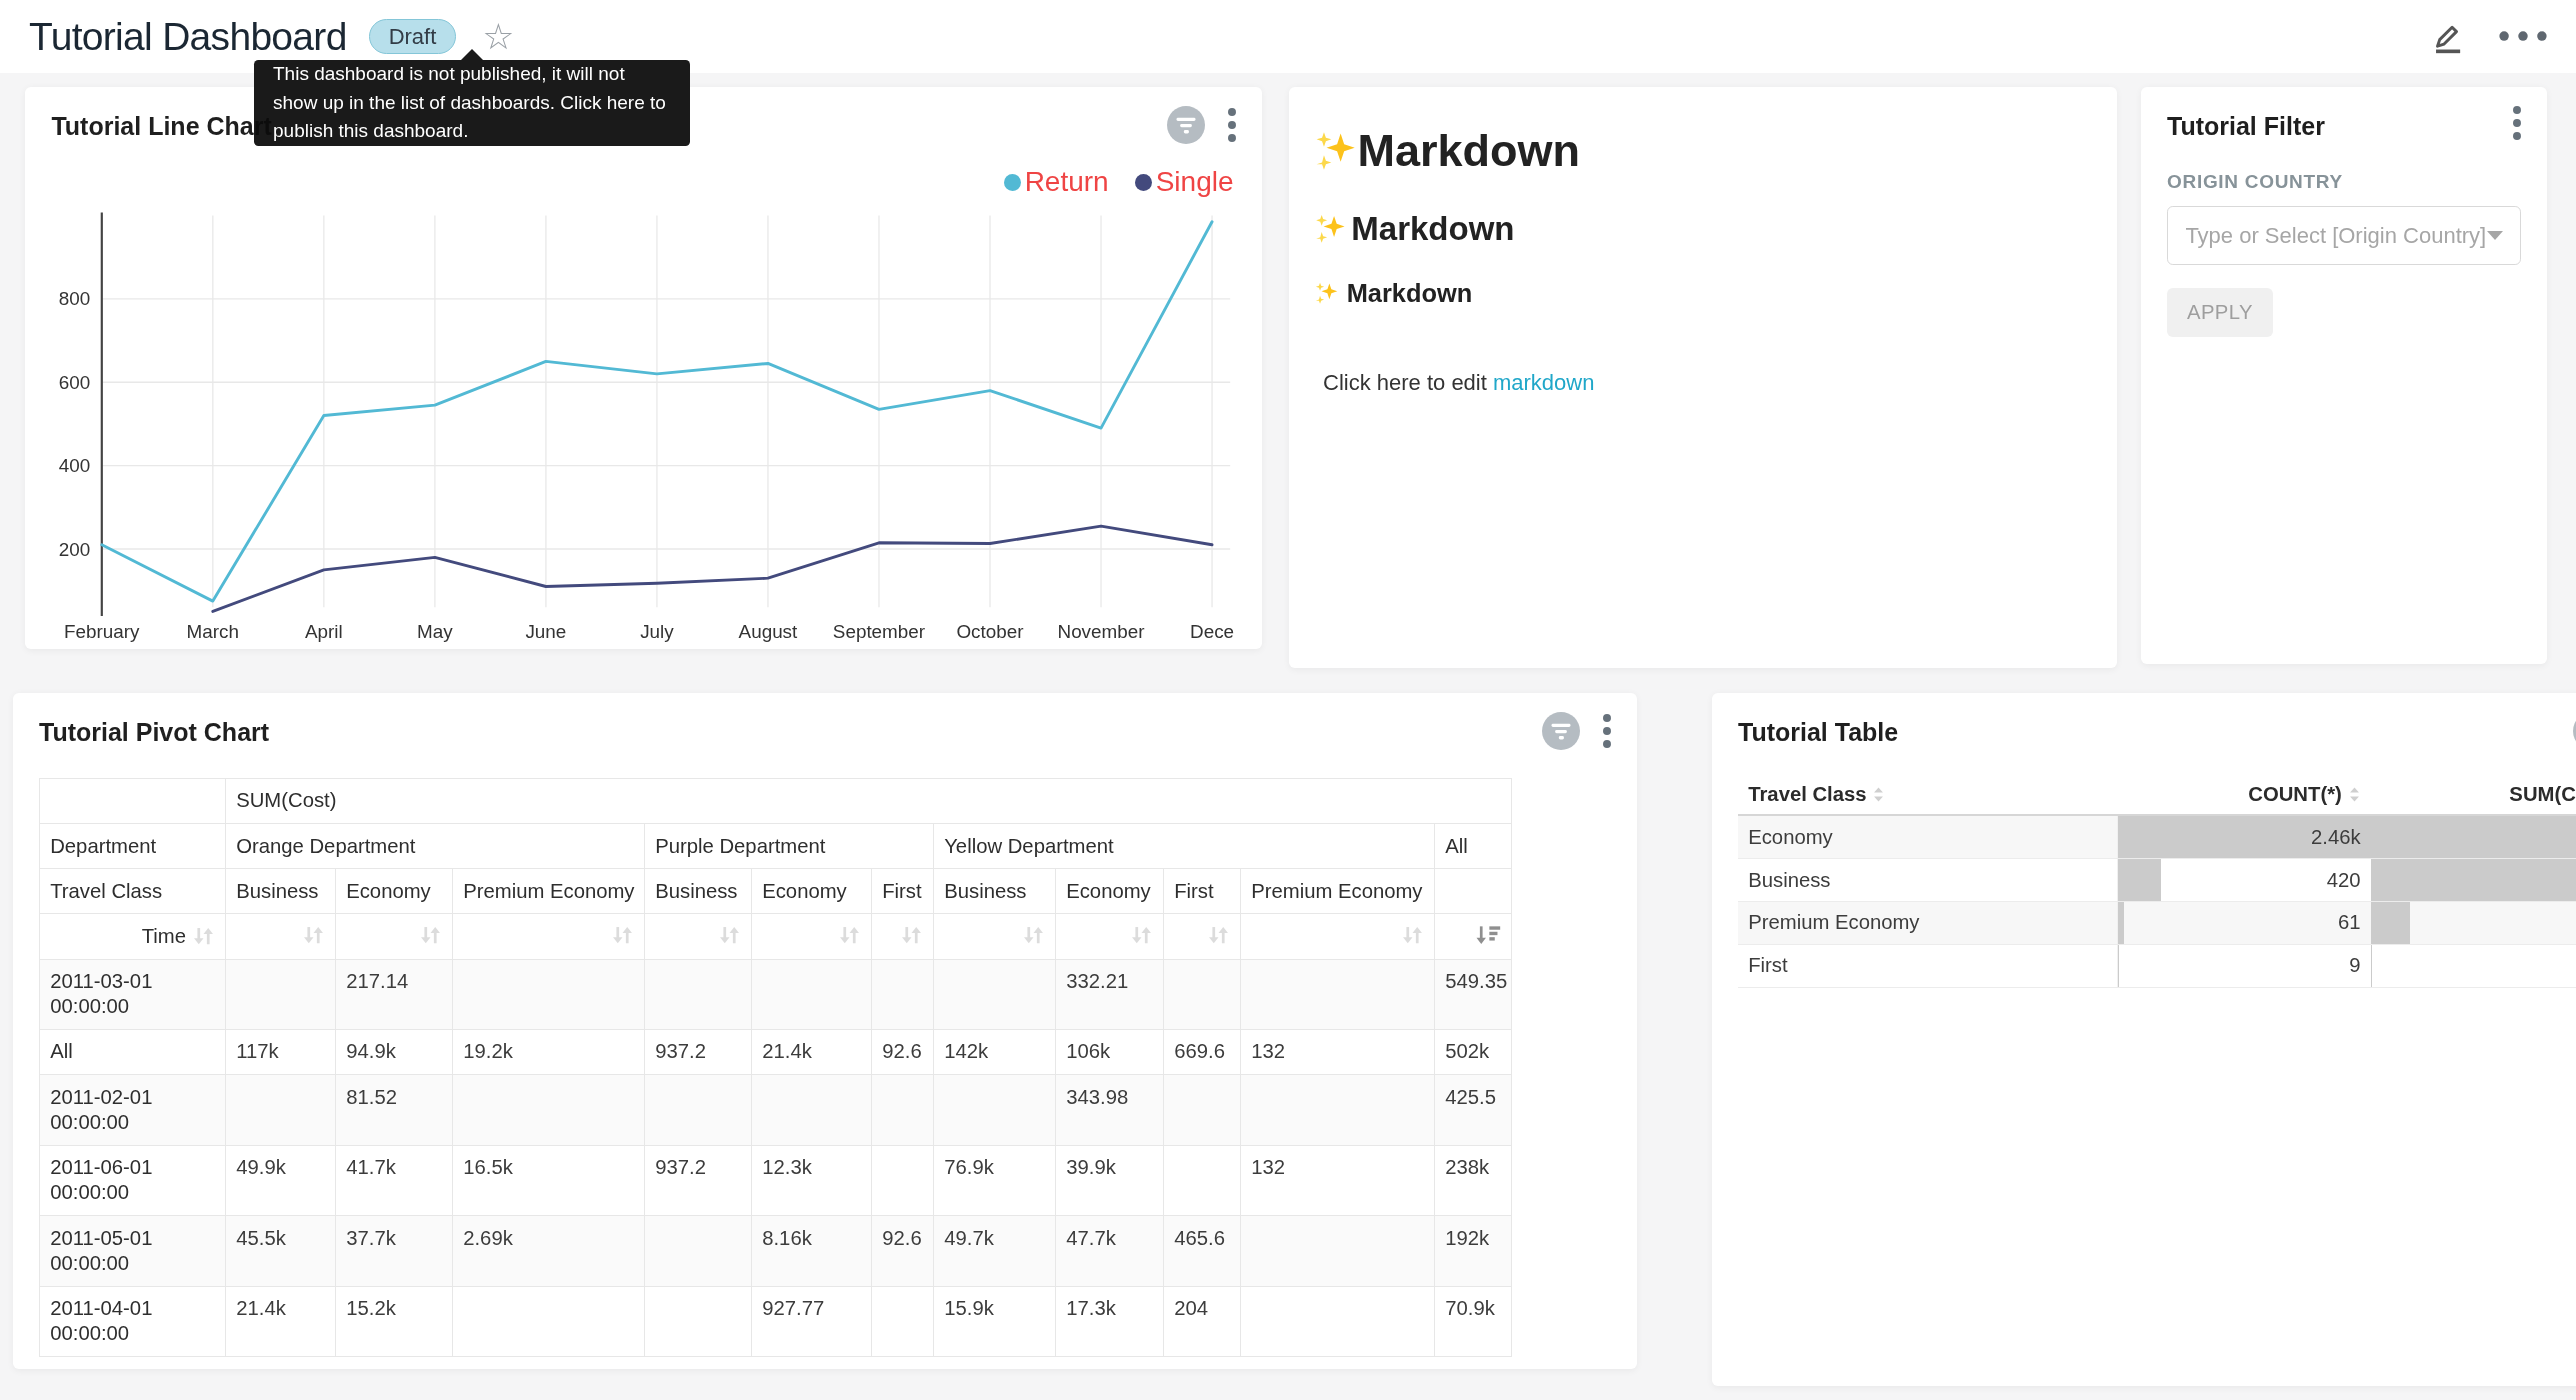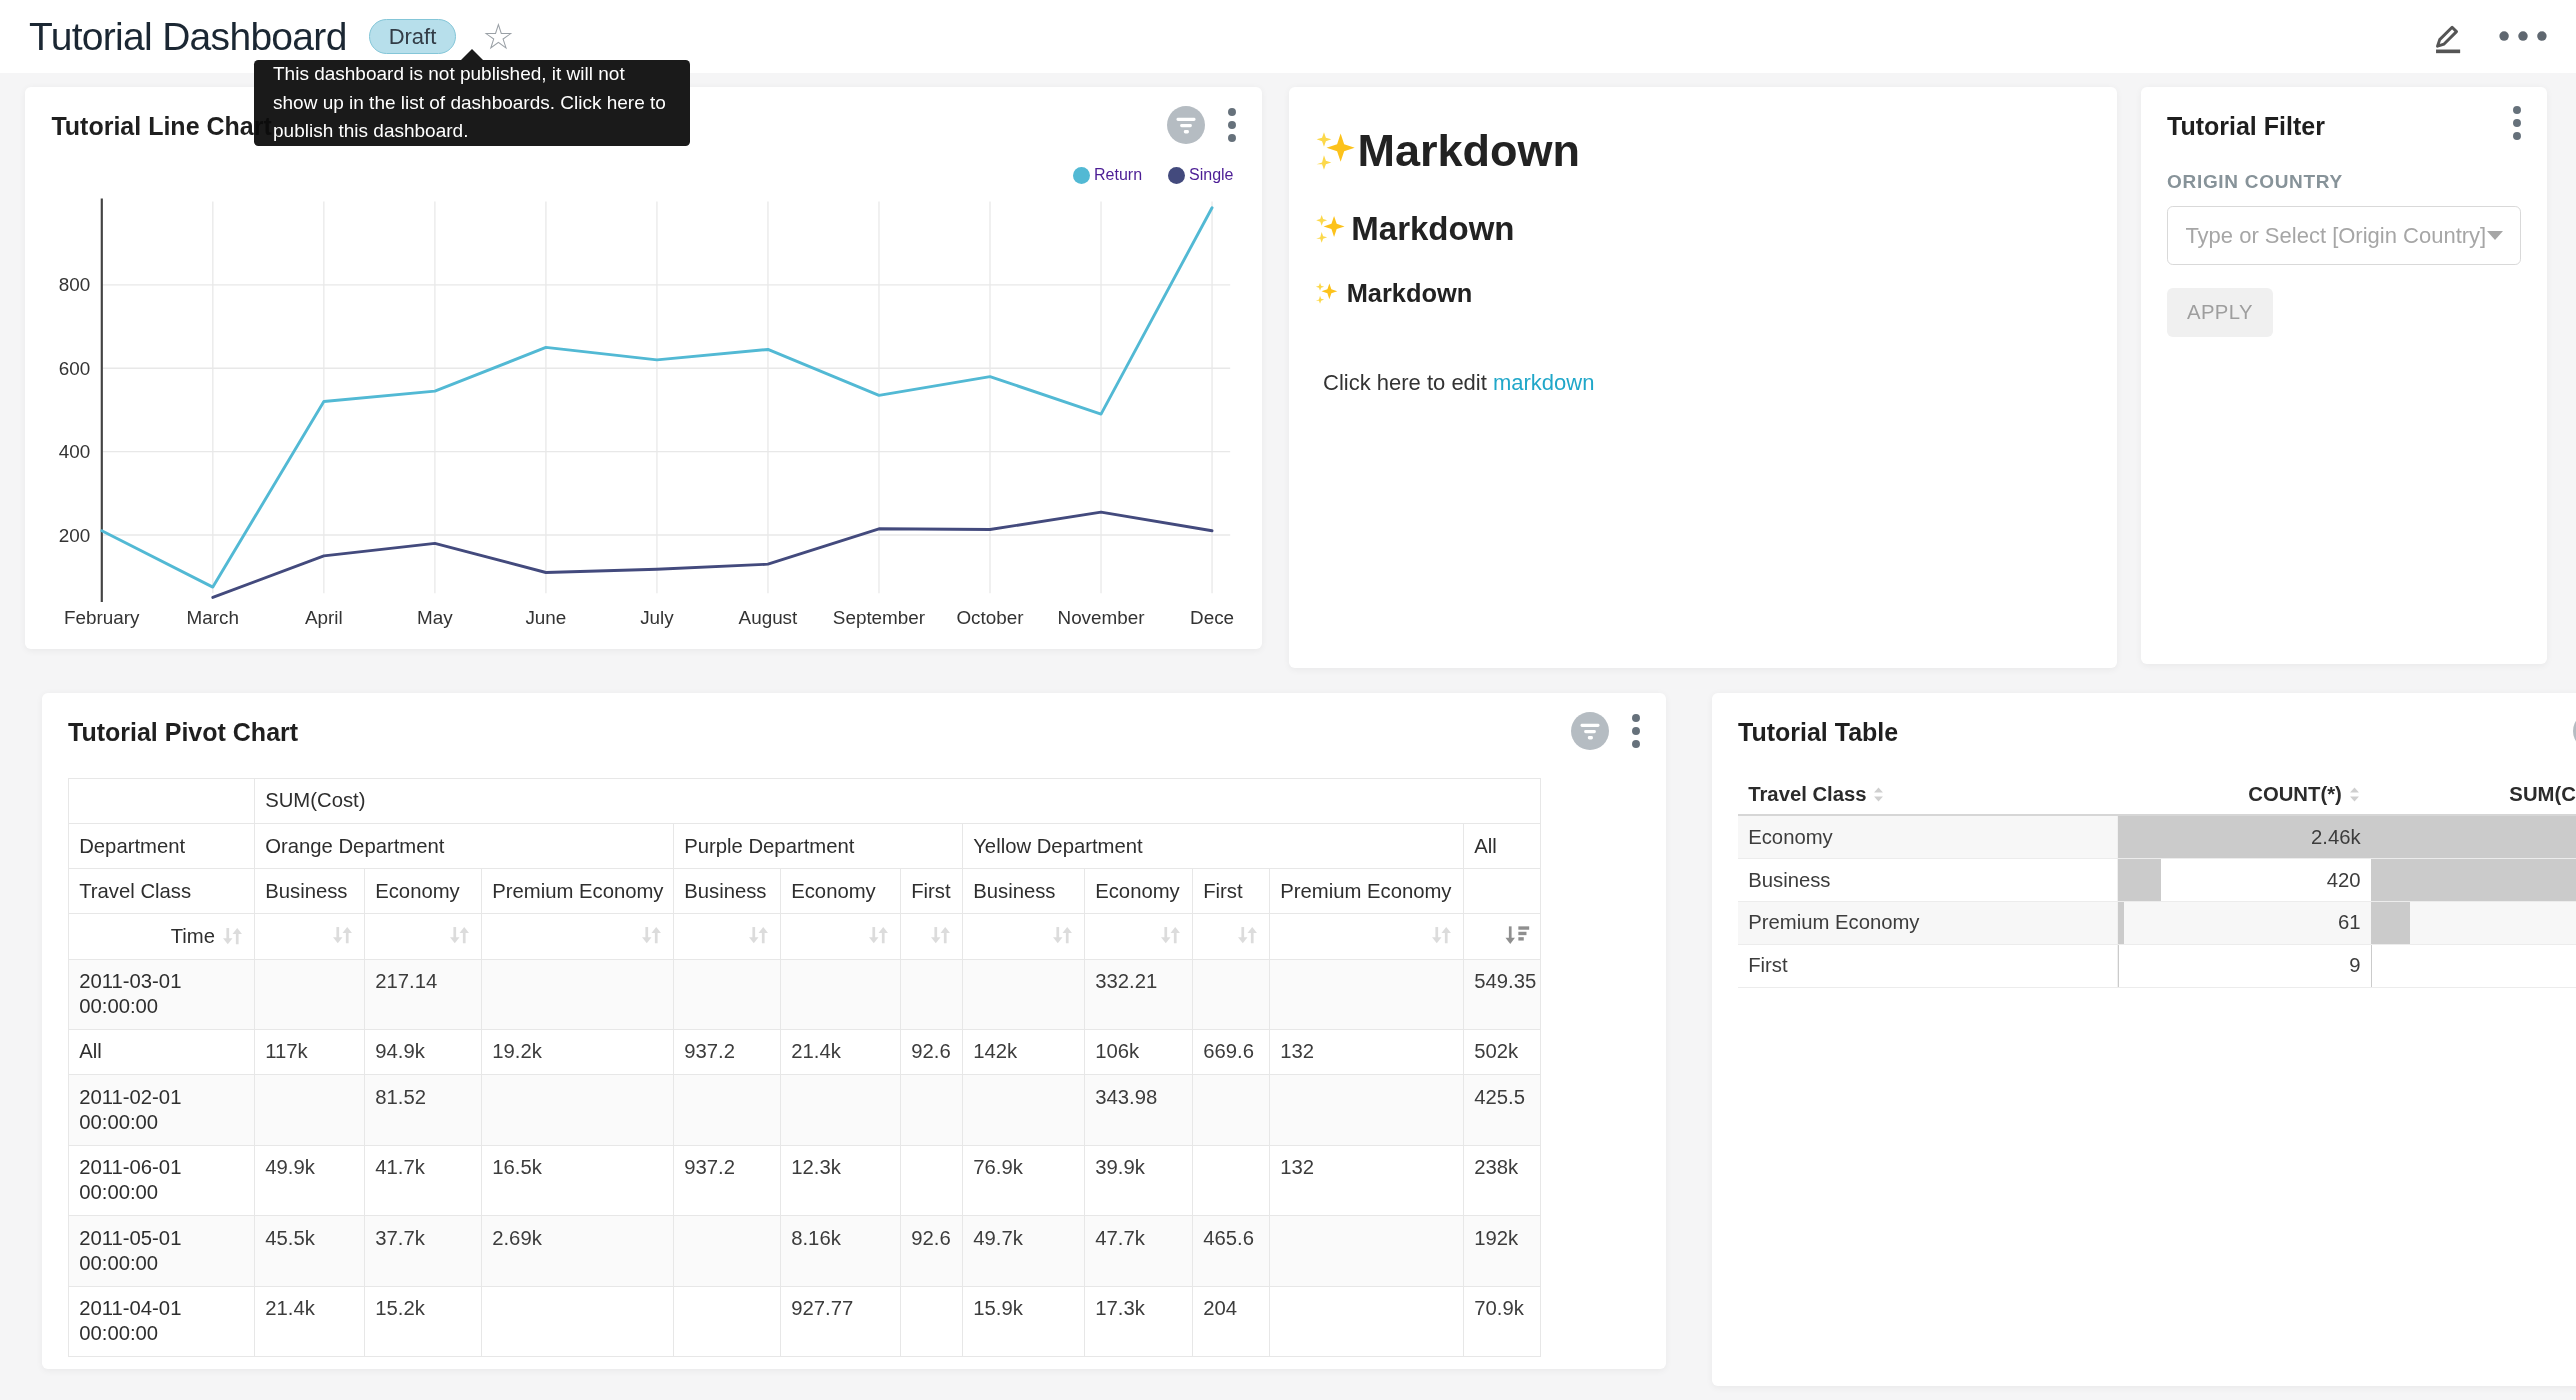--- a/index.html
+++ b/index.html
@@ -10,27 +10,27 @@
   .draft{background:#b7dfeb;border:1.5px solid #84c6d8;border-radius:22px;padding:5.8px 19px;font-size:22px;color:#323c46;line-height:1}
   .star{font-size:36px;color:#9aa0a6;margin-left:26px;line-height:1;cursor:pointer}
   .top-icons{margin-left:auto;display:flex;gap:33px;align-items:center}
   .tooltip{position:absolute;left:254px;top:60px;width:436px;background:rgba(12,12,12,.94);color:#fff;font-size:19px;line-height:1.5;padding:0 19px;border-radius:4.4px;z-index:60;box-sizing:border-box}
   .tooltip:before{content:"";position:absolute;top:-11px;left:50%;margin-left:-11px;border-left:11px solid transparent;border-right:11px solid transparent;border-bottom:11px solid rgba(12,12,12,.94)}
   
   .panel{position:absolute;background:#fff;border-radius:5.8px;box-shadow:0 1.5px 7.3px rgba(0,0,0,.05);box-sizing:border-box;padding:19px 26px}
   #panel-line{left:25.4px;top:87px;width:1237px;height:562px}
   #panel-md{left:1289px;top:87px;width:828px;height:581px}
   #panel-filter{left:2141px;top:87px;width:406px;height:577px}
-  #panel-pivot{left:42px;top:693px;width:1624px;height:676px}
+  #panel-pivot{left:13px;top:693px;width:1624px;height:676px}
   #panel-table{left:1712px;top:693px;width:956px;height:693px}
   .panel-head{display:flex;align-items:flex-start}
   .panel-title{font-size:25px;font-weight:700;color:#1f1f1f;margin:5.8px 0 0}
   .icon-row{margin-left:auto;display:flex;align-items:center;gap:23px}
   
-  .legend{display:flex;justify-content:flex-end;gap:26px;font-size:16px;color:#4c1d95;margin:20.3px 2.9px 0;align-items:center}
+  .legend{display:flex;justify-content:flex-end;gap:26px;font-size:28px;color:#ef4444;margin:20.3px 2.9px 0;align-items:center}
   .legend .li{display:flex;align-items:center;gap:3.6px;cursor:pointer}
   .dot{width:17.4px;height:17.4px;border-radius:50%}
   #line-chart-svg{display:block;margin-top:10.2px}
   #line-chart-svg text{font-family:"Liberation Sans","DejaVu Sans",sans-serif;font-size:26px;fill:#333}
   
   .md h1,.md h2,.md h3{display:flex;align-items:center;color:#222;font-weight:700;gap:1.5px}
   .md h1{font-size:45px;margin:19px 0 33px}
   .md h2{font-size:33px;margin:0 0 30.5px;gap:5.8px}
   .md h3{font-size:25.4px;margin:0 0 62px;gap:8.7px}
   .md p{font-size:22px;margin:8px;color:#333}

